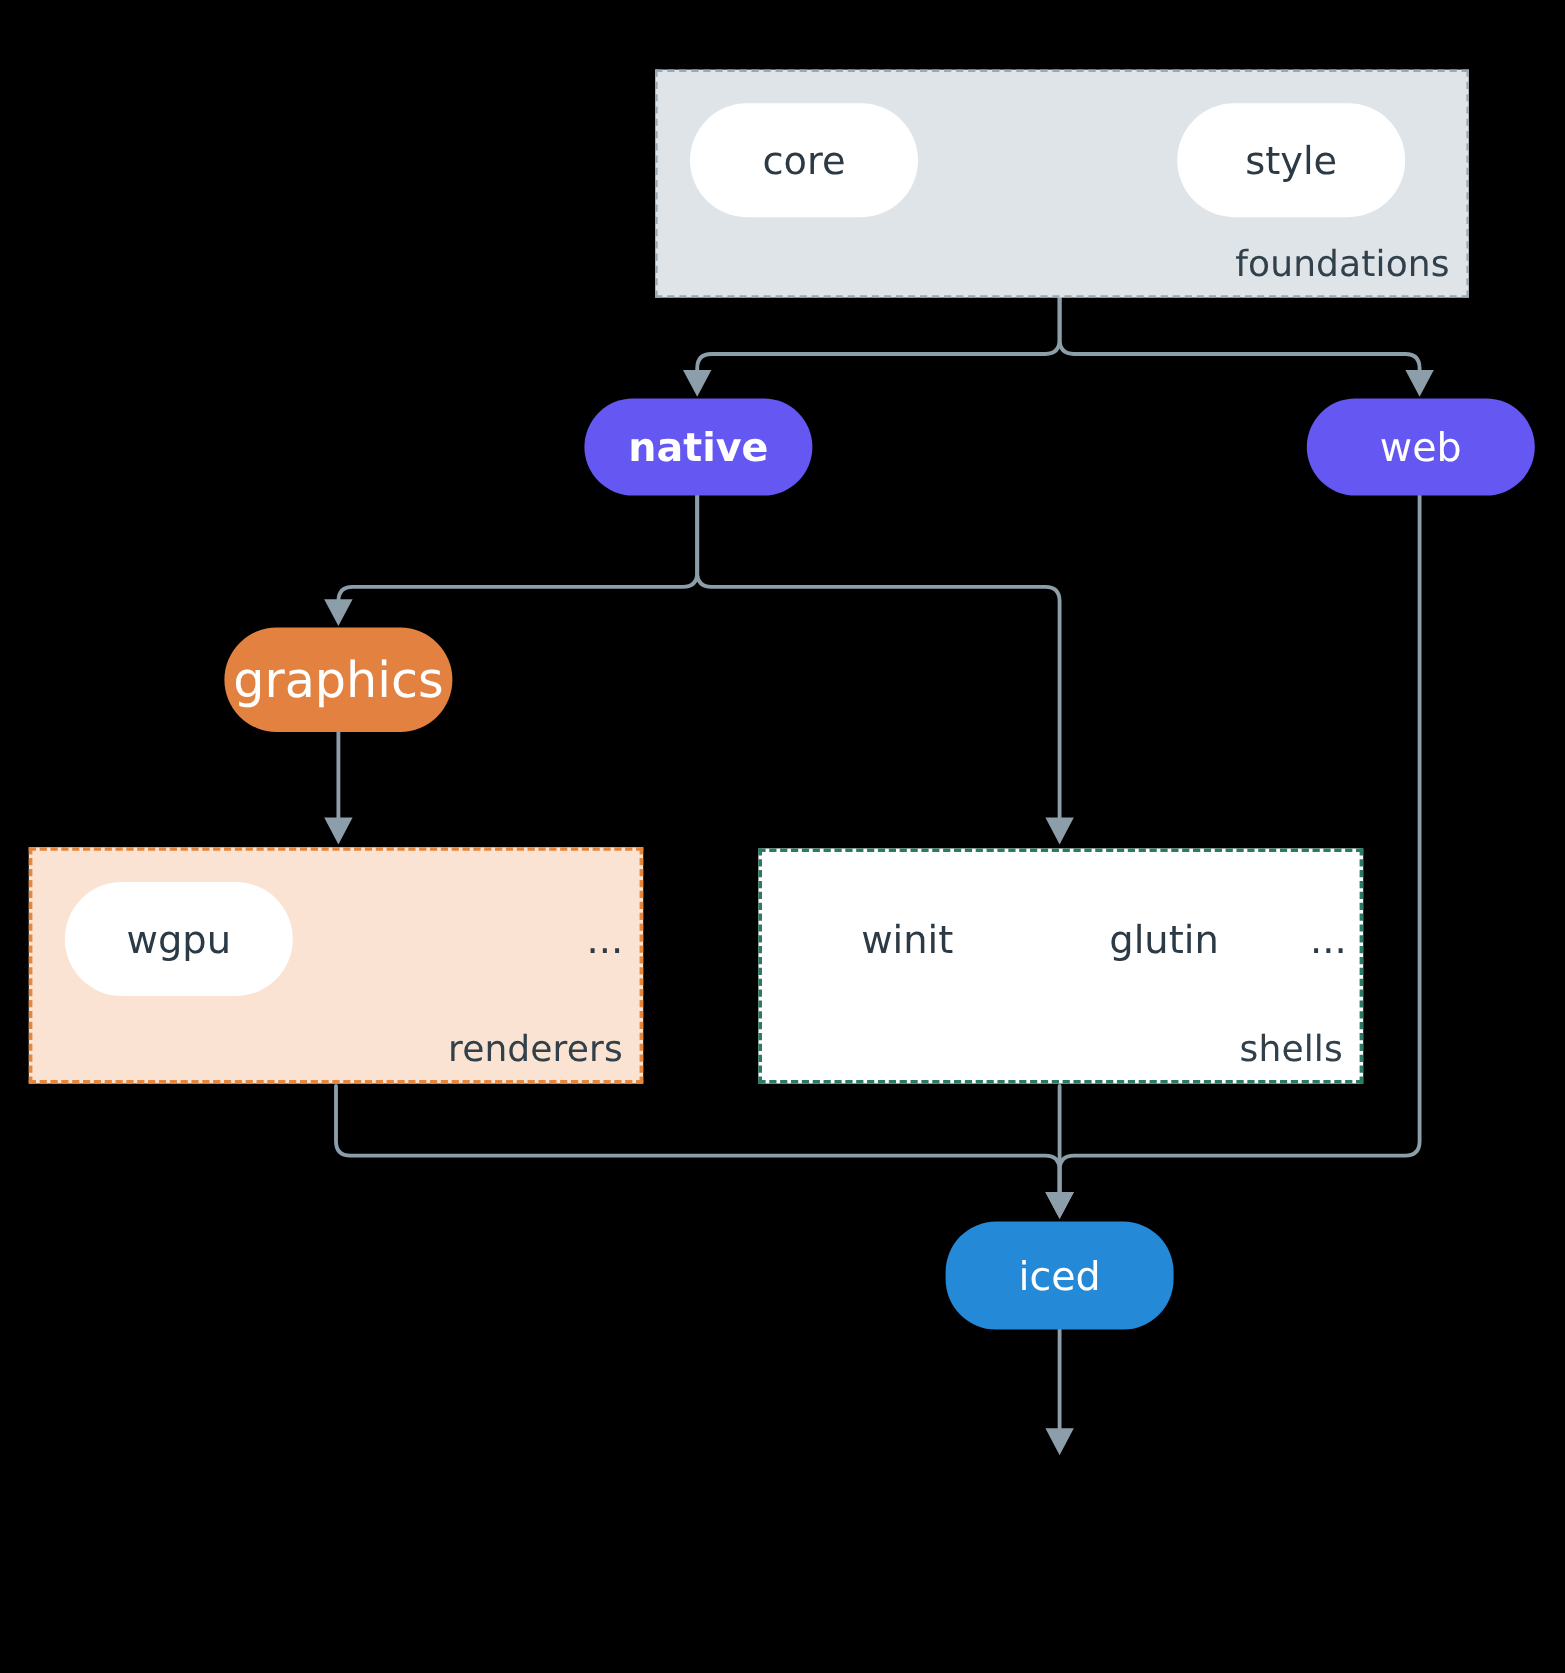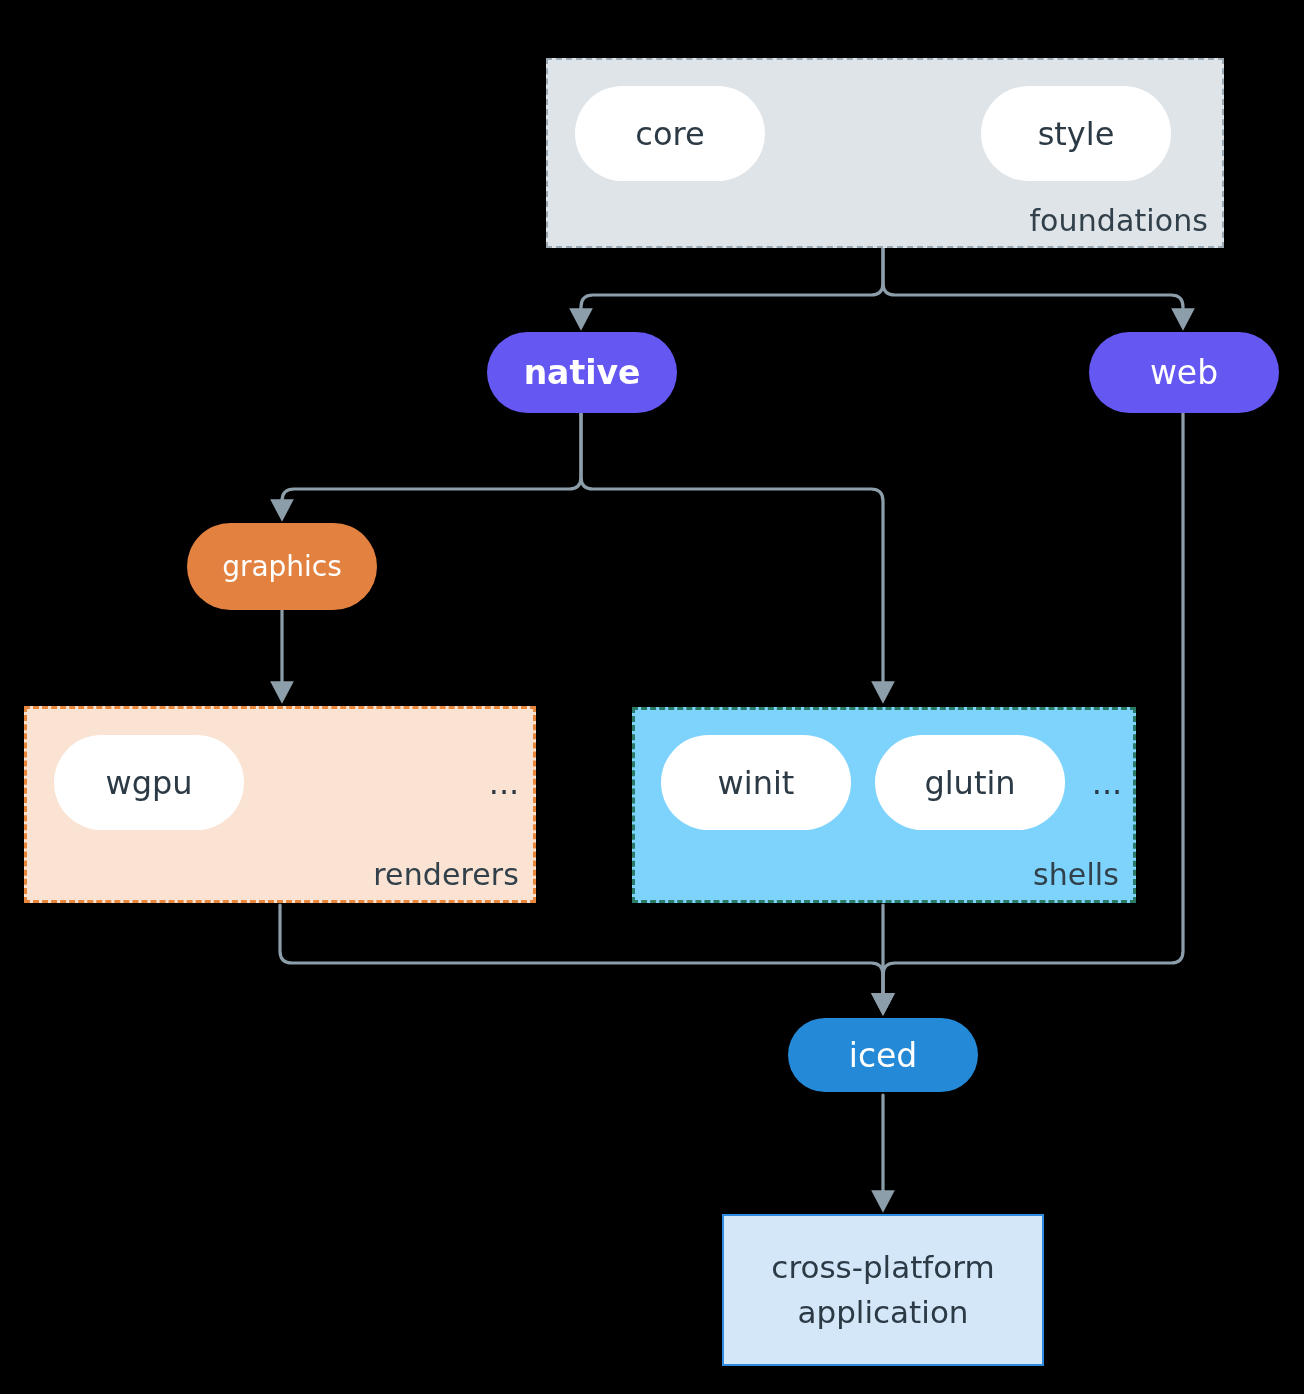--- a/index.html
+++ b/index.html
@@ -47,21 +47,21 @@
   }
   .cluster-foundations {
     background: #DEE4E8;
     border: 2px dashed #9AA9B4;
   }
   .cluster-renderers {
     background: #FAE3D2;
     border: 3px dashed #E8873B;
   }
   .cluster-shells {
-    background: #7dd3fc;
+    background: #ffffff;
     border: 3px dashed #2B7A65;
   }
   
   .pill-white {
     background: #FFFFFF;
     border-radius: 48px;
     color: #2C3A45;
     font-size: 32px;
   }
   .ellipsis {
@@ -77,21 +77,21 @@
   .pill-purple {
     background: #6457F2;
     border-radius: 44px;
     color: #FFFFFF;
     font-size: 33px;
   }
   .pill-orange {
     background: #E38240;
     border-radius: 46px;
     color: #FFFFFF;
-    font-size: 28px;
+    font-size: 41px;
   }
   .pill-blue {
     background: #2489D6;
     border-radius: 42px;
     color: #FFFFFF;
     font-size: 33px;
   }
   .rect-appbox {
     background: #D4E7F9;
     border: 2px solid #2D8BE0;
@@ -168,22 +168,18 @@
     <div class="node pill-white" style="left:26px; top:25px; width:190px; height:95px;">
       <span>winit</span>
     </div>
     <div class="node pill-white" style="left:240px; top:25px; width:190px; height:95px;">
       <span>glutin</span>
     </div>
     <div class="ellipsis" style="left:450px; top:25px; width:44px; height:95px;">...</div>
     <div class="cluster-label">shells</div>
   </div>
 
-  <div class="node pill-blue" style="left:788px; top:1018px; width:190px; height:74px;">
+  <div class="node pill-blue" style="left:788px; top:1018px; width:190px; height:90px;">
     <span>iced</span>
   </div>
 
-  <div class="node rect-appbox" style="left:722px; top:1214px; width:322px; height:152px;">
-    <span>cross-platform</span>
-    <span>application</span>
-  </div>
 
 </div>
 
 </body></html>

